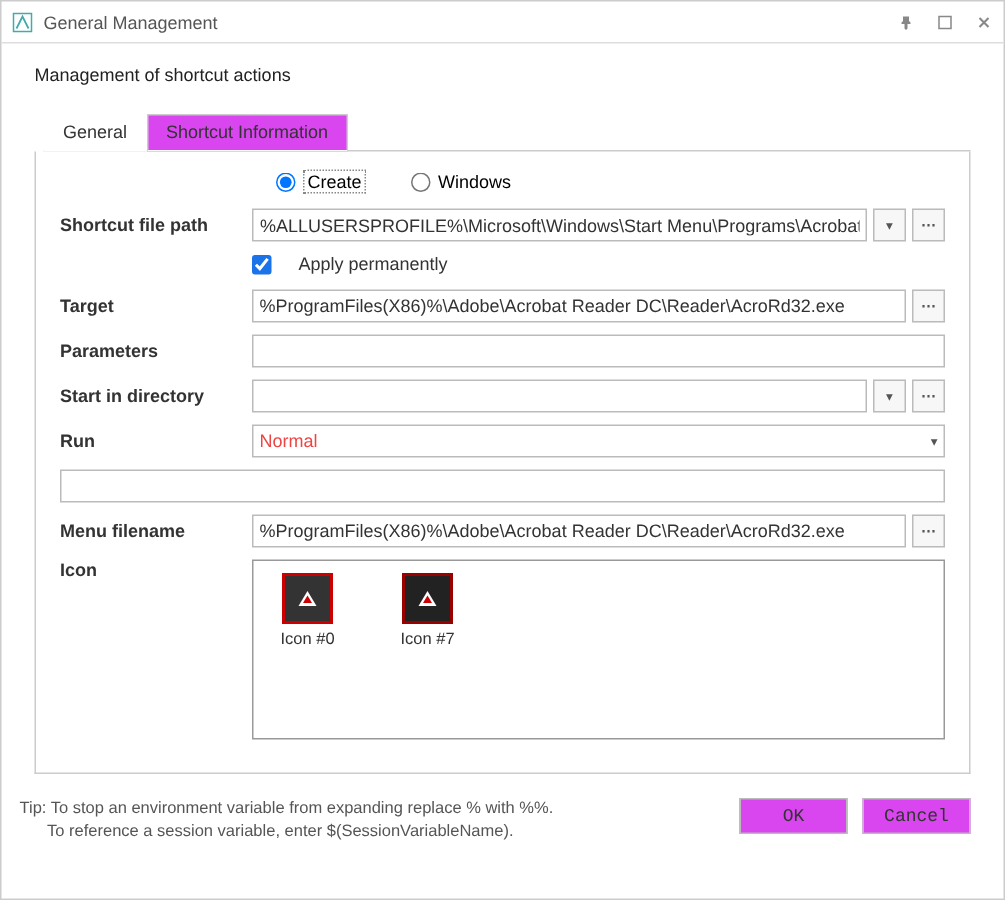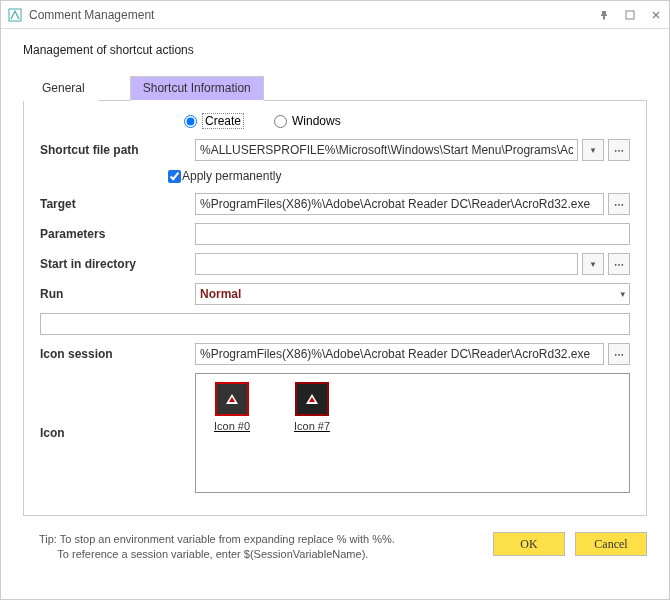--- a/index.html
+++ b/index.html
@@ -40,34 +40,32 @@
   border-bottom: none;
   color: #333;
   cursor: pointer;
   position: relative;
   top: 1px;
   background: #fff;
 }
 .tab.active {
   border-color: #ccc;
   border-bottom: 1px solid #fff;
-  background: #c4b5fd;
-  margin-left: 32px;
+  background: #d946ef;
 }
 .tab-panel {
   border: 1px solid #ccc;
   border-top: none;
   padding: 12px 16px 14px 16px;
 }
 .row {
   display: flex;
   align-items: center;
   margin-bottom: 8px;
   min-height: 22px;
-  gap: 27px;
 }
 .row .label {
   width: 128px;
   font-weight: bold;
   color: #333;
   flex-shrink: 0;
 }
 .row .field { flex: 1; display: flex; gap: 4px; align-items: center; }
 .textinput {
   flex: 1;
@@ -87,86 +85,85 @@
   cursor: pointer;
   color: #555;
   font-size: 10px;
 }
 .smallbtn.ellipsis::after { content: "⋯"; font-weight: bold; }
 .smallbtn.drop::after { content: "▾"; font-size: 9px; }
 .radio-group { display: flex; gap: 30px; margin-left: 128px; margin-bottom: 10px; align-items: center; padding-left: 16px; }
 .radio { display: flex; align-items: center; gap: 5px; cursor: pointer; }
 .radio input { margin: 0; }
 .radio .rlabel.dashed { border: 1px dotted #888; padding: 0 2px; }
-.checkbox-row { margin-left: 128px; display: flex; align-items: center; gap: 1px; margin-bottom: 10px; cursor: pointer; color:#333;}
+.checkbox-row { margin-left: 128px; display: flex; align-items: center; gap: 18px; margin-bottom: 10px; cursor: pointer; color:#333;}
 .checkbox-row input { accent-color: #1a73e8; }
 .select-wrap {
   flex: 1;
   height: 22px;
   border: 1px solid #bbb;
   display: flex;
   align-items: center;
   padding: 0 4px;
   position: relative;
   background: #fff;
 }
-.select-wrap .sel-text { flex: 1; color:#7f1d1d;font-weight:bold; }
+.select-wrap .sel-text { flex: 1; color:#ef4444; }
 .select-wrap .sel-arrow { color:#555; font-size: 9px; }
 .icon-pane {
   border: 1px solid #999;
   height: 120px;
   flex: 1;
   padding: 8px;
   display: flex;
   gap: 24px;
   align-items: flex-start;
   background:#fff;
-  text-decoration:underline;
 }
 .icon-item { text-align: center; width: 56px; cursor:pointer;}
 .icon-item .thumb {
   width: 34px; height: 34px;
   border: 2px solid #c00;
   margin: 0 auto 4px auto;
   background: #333;
   display:flex; align-items:center; justify-content:center;
 }
 .icon-item.alt .thumb { border-color: #900; background:#222; }
 .icon-item .cap { font-size: 11px; color:#333; }
 .footer {
-  padding: 6px 22px 10px 38px;
+  padding: 6px 22px 10px 12px;
   display: flex;
   align-items: flex-start;
 }
 .tip { font-size: 11px; color: #555; line-height: 1.4; flex:1;}
 .footer-btns { display: flex; gap: 10px; }
 .btn {
   min-width: 72px;
   height: 24px;
   border: 1px solid #bbb;
-  background: #fde047;
+  background: #d946ef;
   cursor: pointer;
-  font-family: Liberation Serif, serif;
+  font-family: Liberation Mono, monospace;
   font-size: 12px;
   color: #333;
 }
 .adobe-tri { width:0;height:0;border-left:6px solid transparent;border-right:6px solid transparent;border-bottom:10px solid #fff; position:relative;}
 .adobe-tri::after{content:"";position:absolute;left:-3px;top:3px;width:0;height:0;border-left:3px solid transparent;border-right:3px solid transparent;border-bottom:5px solid #c00;}
 </style>
 </head>
 <body>
 
 <div class="titlebar">
   <span class="app-icon">
     <svg width="14" height="14" viewBox="0 0 14 14">
         <rect x="1" y="1" width="12" height="12" fill="none" stroke="#4aa" stroke-width="1"></rect>
         <path d="M3 11 L7 3 L11 11" fill="none" stroke="#4aa" stroke-width="1.2"></path>
       </svg>
   </span>
-  <span class="title">Comment Management</span>
+  <span class="title">General Management</span>
   <div class="winbtns">
     <span class="winbtn">
         <svg width="10" height="10" viewBox="0 0 10 10">
           <path d="M3 1h4v3l1 1v1H6v3L5 10 4 9V6H2V5l1-1z" fill="#888"></path>
         </svg>
       </span>
     <span class="winbtn">
         <svg width="10" height="10" viewBox="0 0 10 10">
           <rect x="1" y="1" width="8" height="8" fill="none" stroke="#888"></rect>
         </svg>
@@ -248,28 +245,28 @@
       </div>
     </div>
 
     <div class="row">
       <div class="field">
         <input class="textinput" value="" style="">
       </div>
     </div>
 
     <div class="row">
-      <div class="label">Icon session</div>
+      <div class="label">Menu filename</div>
       <div class="field">
         <input class="textinput" value="%ProgramFiles(X86)%\Adobe\Acrobat Reader DC\Reader\AcroRd32.exe" style="">
         <div class="smallbtn ellipsis"></div>
       </div>
     </div>
 
-    <div class="row" style="align-items:center;">
+    <div class="row" style="align-items:flex-start;">
       <div class="label">Icon</div>
       <div class="icon-pane">
         <div class="icon-item">
           <div class="thumb">
               <div class="adobe-tri"></div>
             </div>
           <div class="cap">Icon #0</div>
         </div>
         <div class="icon-item alt">
           <div class="thumb">

